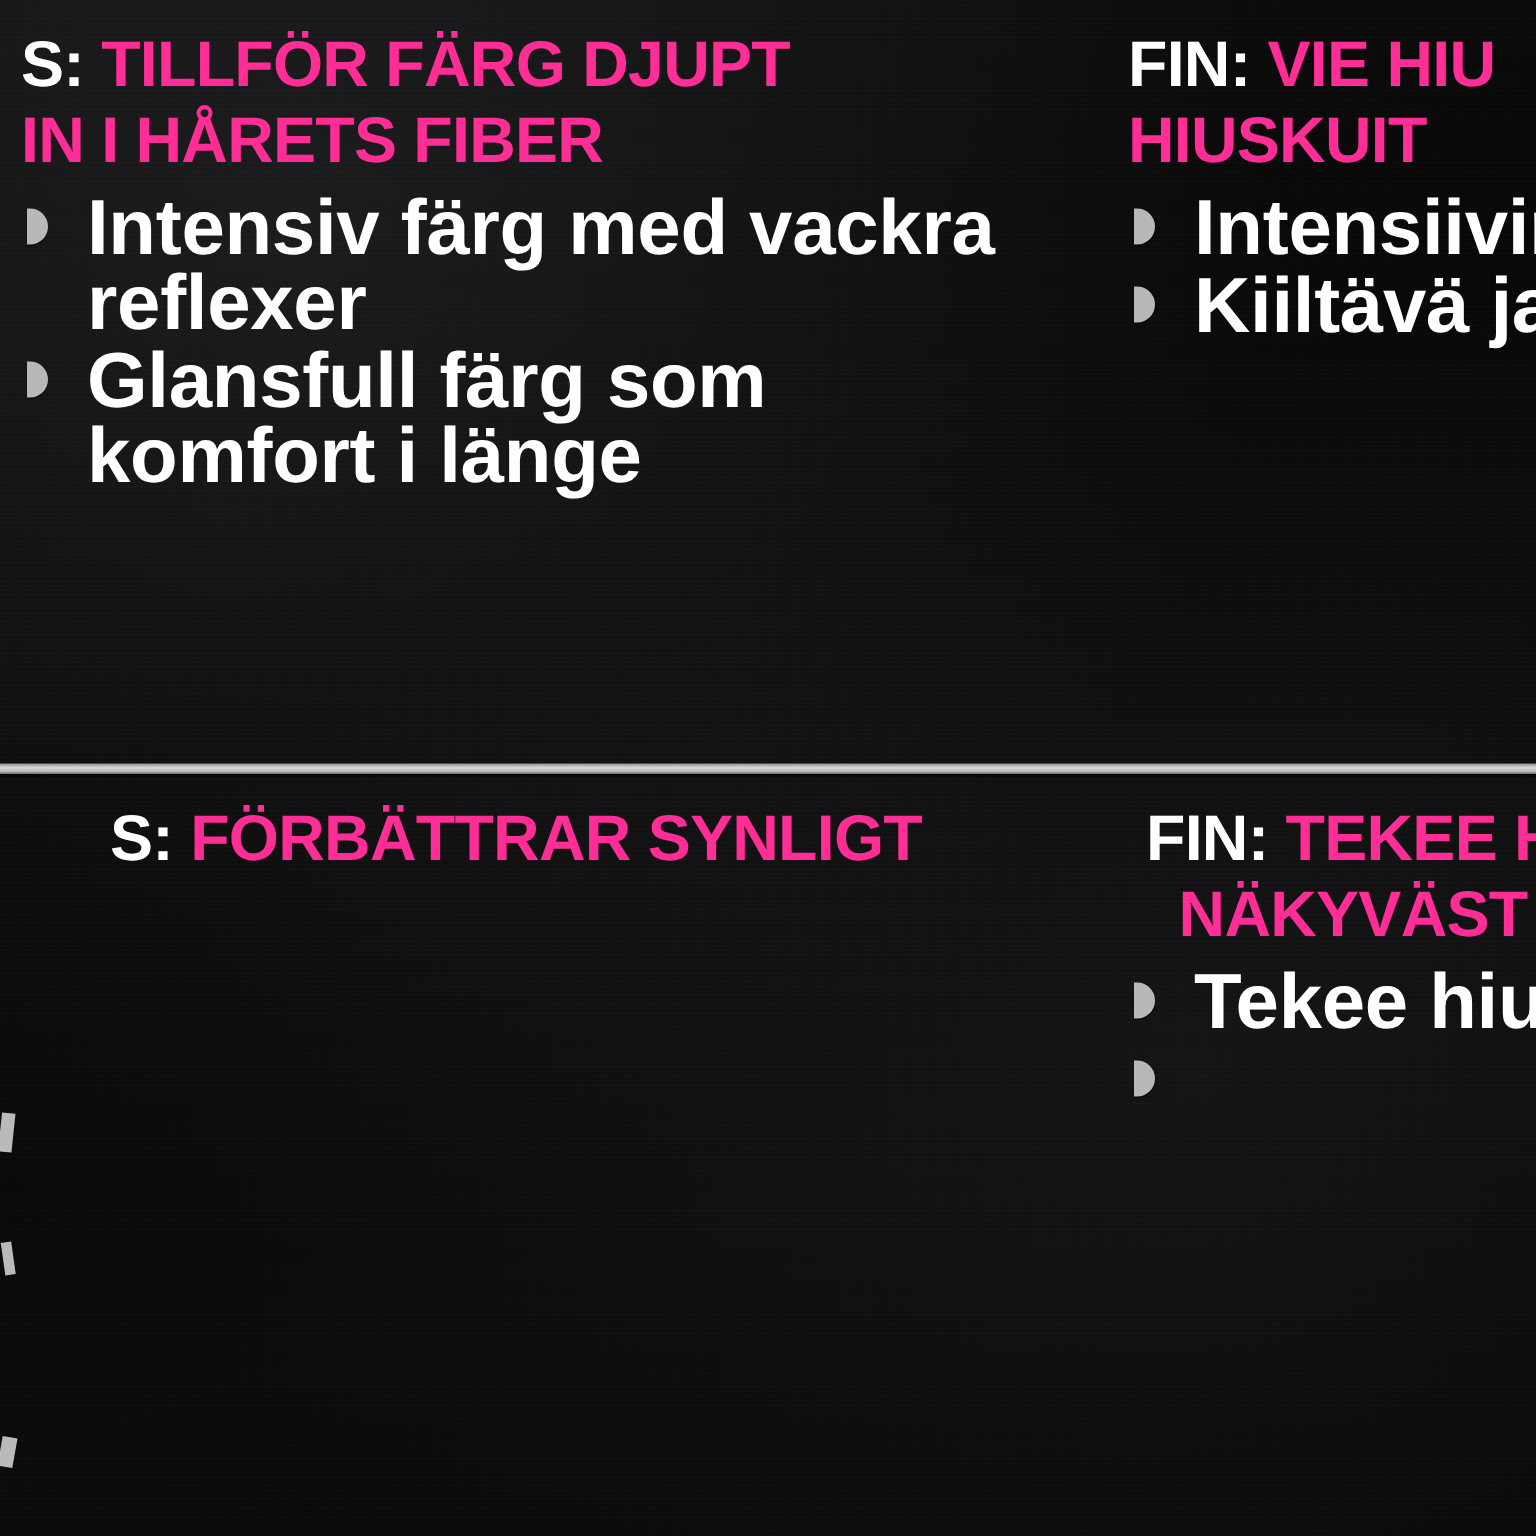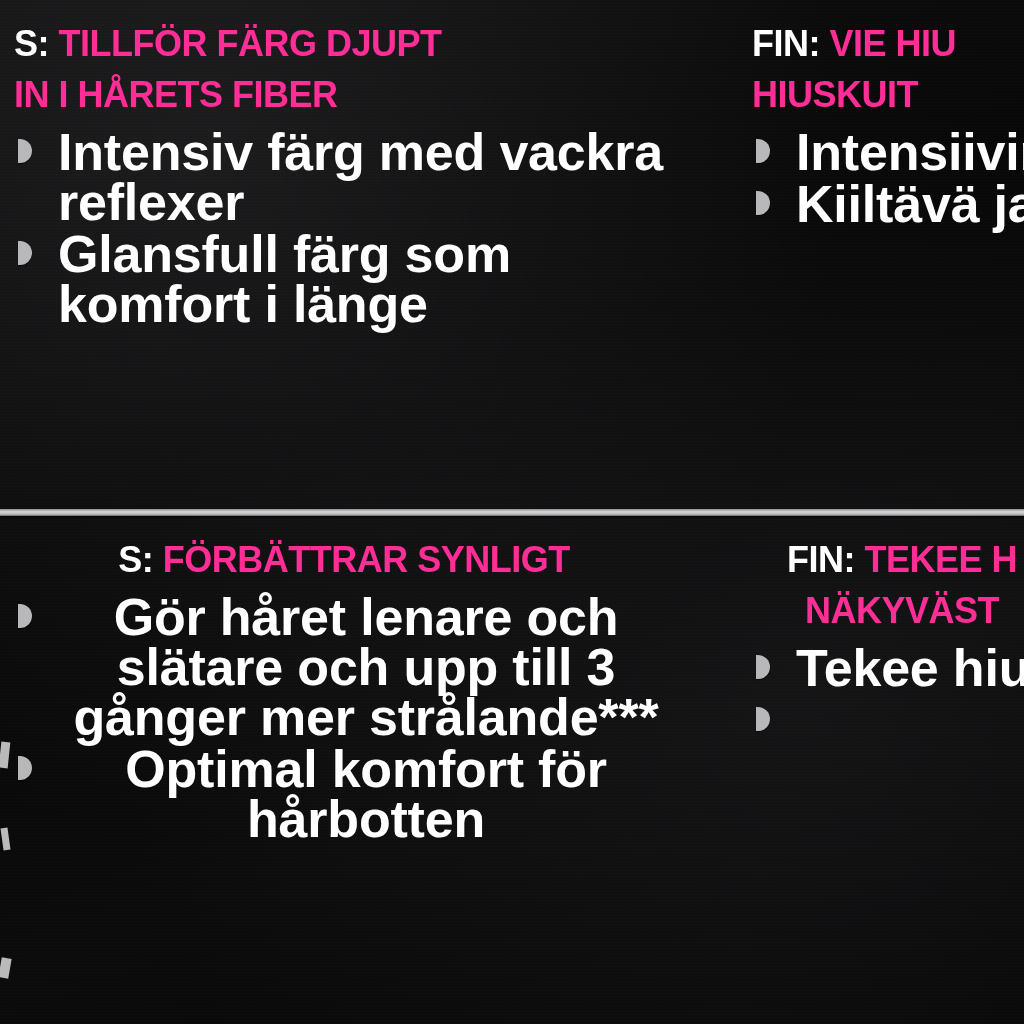--- a/index.html
+++ b/index.html
@@ -53,21 +53,21 @@
     left: 0;
     top: 509px;
     width: 1024px;
     height: 7px;
     background: linear-gradient(180deg, #8e8e90 0%, #d8d8da 40%, #b9b9bb 75%, #6a6a6c 100%);
     box-shadow: 0 1px 2px rgba(0,0,0,0.8);
   }
 
   .heading {
     font-weight: bold;
-    font-size: 36px;
+    font-size: 43px;
     line-height: 51px;
     letter-spacing: -0.5px;
     margin: 0 0 7px 0;
     text-transform: uppercase;
     white-space: nowrap;
   }
   .heading .lang {
     color: #ffffff;
   }
   .heading .text {
@@ -169,30 +169,20 @@
     </ul>
   </div>
 
   <div id="divider"></div>
 
   <div class="panel col-left row-bottom clip">
     <h2 class="heading wrap">
       <span class="lang">S:</span>
       <span class="text">FÖRBÄTTRAR SYNLIGT</span>
     </h2>
-    <ul class="bullets">
-      <li>
-        <span class="marker"></span>
-        <span>Gör håret lenare och slätare och upp till 3 gånger mer strålande***</span>
-      </li>
-      <li>
-        <span class="marker"></span>
-        <span>Optimal komfort för hårbotten</span>
-      </li>
-    </ul>
   </div>
 
   <div class="panel col-right row-bottom clip">
     <h2 class="heading wrap">
       <span class="lang">FIN:</span>
       <span class="text">TEKEE H</span>
       <span class="line2">NÄKYVÄST</span>
     </h2>
     <ul class="bullets">
       <li>

